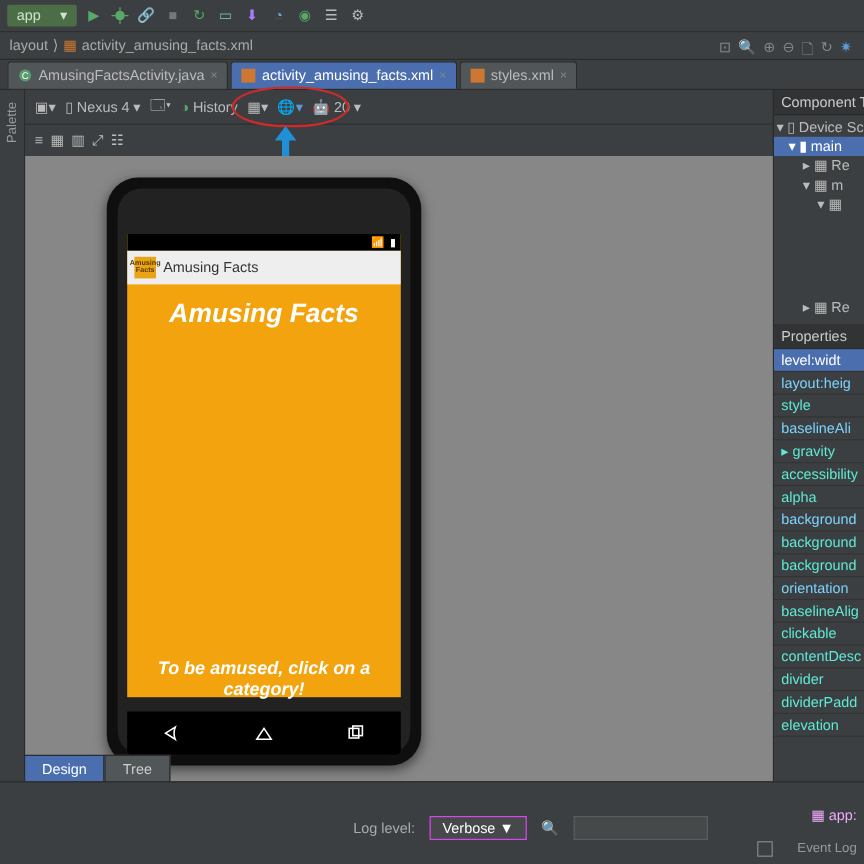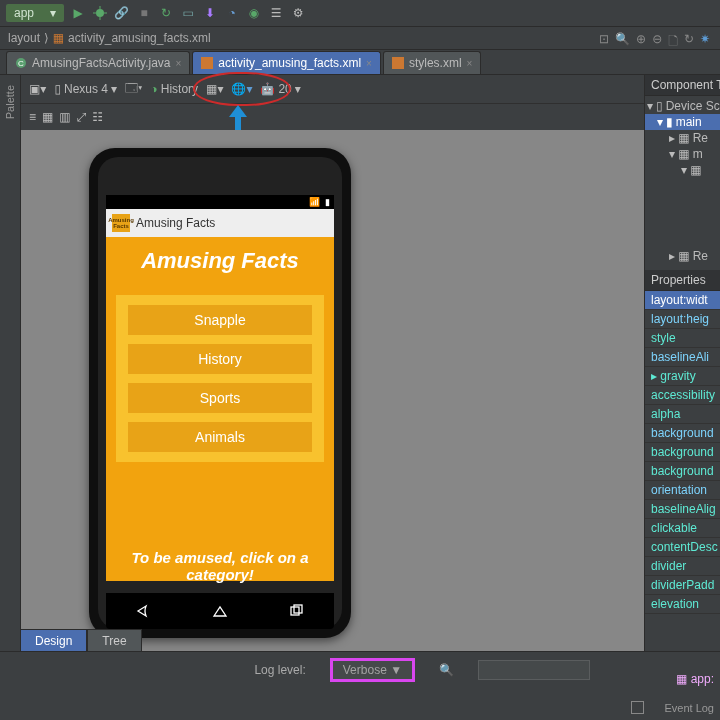--- a/index.html
+++ b/index.html
@@ -41,24 +41,24 @@
   .tree-row{display:flex;align-items:center;gap:3px;padding:1px 2px;white-space:nowrap;color:#bbb}
   .tree-row.sel{background:#4b6eaf;color:#fff}
   .prop-panel{flex:1;}
   .prop-row{padding:2px 6px;white-space:nowrap;color:#5eead4;border-bottom:1px solid #333}
   .prop-row.hl{background:#4b6eaf;color:#fff}
   .prop-row.blue{color:#7dd3fc}
   .designtabs{position:absolute;left:20px;bottom:68px}
   .designtabs .t{display:inline-block;padding:4px 14px;background:#515658;color:#ccc;border:1px solid #2b2b2b;border-bottom:none}
   .designtabs .t.active{background:#4b6eaf;color:#fff}
   .bottombar{position:absolute;left:0;right:0;bottom:0;height:68px;background:#3c3f41;border-top:1px solid #2b2b2b}
-  .loglevel{position:absolute;bottom:38px;right:130px;display:flex;align-items:center;gap:24px;color:#aaa}
-  .logsel{background:#45494a;border:3px solid #d946ef;padding:2px 10px;color:#a3a3a3}
+  .loglevel{position:absolute;bottom:20px;right:130px;display:flex;align-items:center;gap:12px;color:#aaa}
+  .logsel{background:#45494a;border:1px solid #d946ef;padding:2px 10px;color:#ffffff}
   .searchbox{background:#45494a;border:1px solid #5a5d5e;width:110px;height:18px;display:inline-block}
-  .eventlog{position:absolute;right:6px;bottom:6px;color:#999;font-size:11px;display:flex;align-items:center;gap:20px}
+  .eventlog{position:absolute;right:6px;bottom:6px;color:#999;font-size:11px;display:flex;align-items:flex-start;gap:20px}
   .appbadge{position:absolute;right:6px;bottom:34px;color:#f0abfc}
   .chk{width:11px;height:11px;border:1px solid #888;display:inline-block}
   svg{display:block}
 </style>
 </head>
 <body>
 
 <div class="toolbar">
   <div class="app-btn">
     <span>app</span>
@@ -176,26 +176,20 @@
                 <span>📶</span>
                 <span>▮</span>
               </div>
             <div class="actionbar">
               <div class="ablogo">
                   <span>Amusing Facts</span>
                 </div>
               <span>Amusing Facts</span>
             </div>
             <div class="hero">Amusing Facts</div>
-            <div class="btns-wrap">
-              <div class="catbtn">Snapple</div>
-              <div class="catbtn">History</div>
-              <div class="catbtn">Sports</div>
-              <div class="catbtn">Animals</div>
-            </div>
           </div>
           <div class="footer-text">To be amused, click on a category!</div>
           <div class="navbar">
             <span>
                 <svg viewBox="0 0 20 14">
                   <path d="M4 7 L12 2 Q10 7 12 12 Z" fill="none" stroke="#fff" stroke-width="1.3"></path>
                 </svg>
               </span>
             <span>
                 <svg viewBox="0 0 20 14">
@@ -220,21 +214,21 @@
       <div class="tree-row"><span>▾</span>▯<span>Device Sc</span></div>
       <div class="tree-row sel" style="padding-left:12px"><span>▾</span>▮<span>main</span></div>
       <div class="tree-row" style="padding-left:24px">▸ ▦<span>Re</span></div>
       <div class="tree-row" style="padding-left:24px">▾ ▦<span>m</span></div>
       <div class="tree-row" style="padding-left:36px">▾ ▦</div>
       <div style="height:70px"></div>
       <div class="tree-row" style="padding-left:24px">▸ ▦<span>Re</span></div>
     </div>
     <div class="panel-title">Properties</div>
     <div class="prop-panel" id="prop-list">
-        <div class="prop-row hl">layout:widt</div>
+        <div class="prop-row hl">level:widt</div>
         <div class="prop-row blue">layout:heig</div>
         <div class="prop-row">style</div>
         <div class="prop-row blue">baselineAli</div>
         <div class="prop-row">▸ gravity</div>
         <div class="prop-row">accessibility</div>
         <div class="prop-row">alpha</div>
         <div class="prop-row blue">background</div>
         <div class="prop-row">background</div>
         <div class="prop-row">background</div>
         <div class="prop-row blue">orientation</div>

